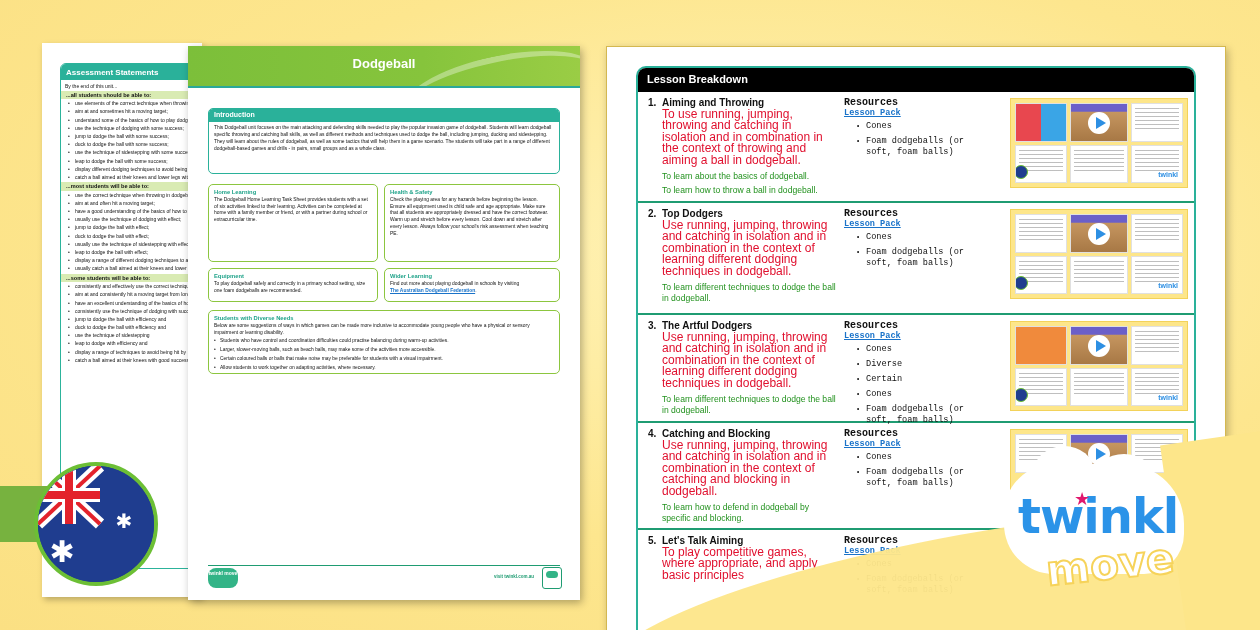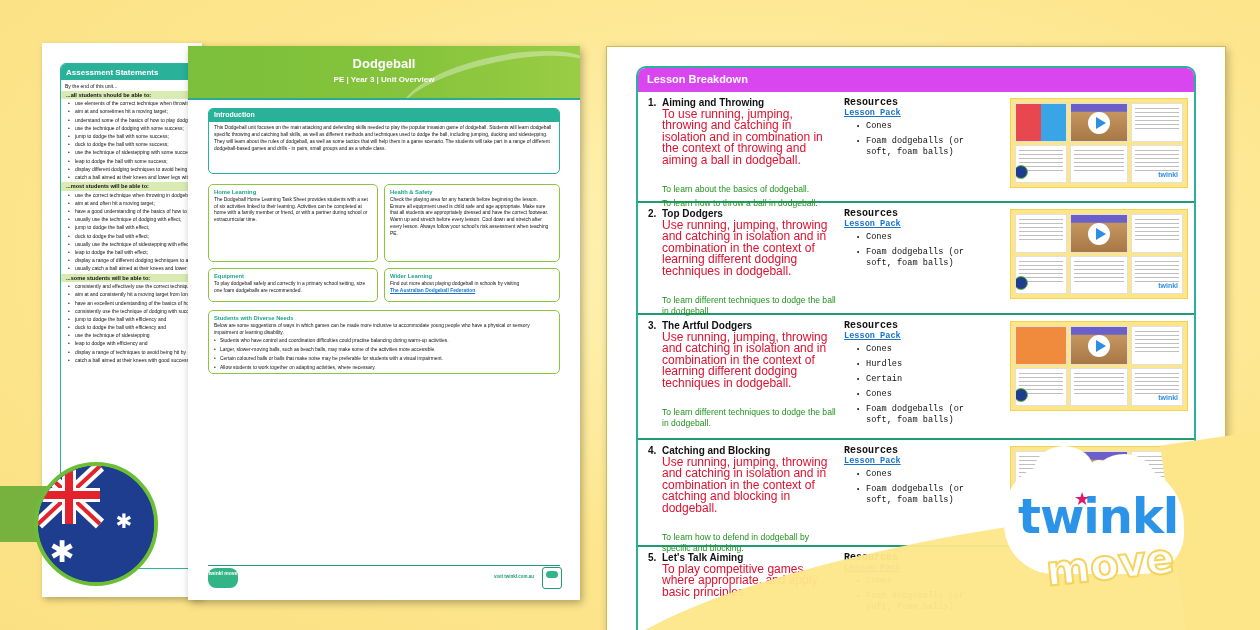--- a/index.html
+++ b/index.html
@@ -34,21 +34,21 @@
   .assess-list { list-style: none; }
   .assess-list li { padding-left: 10px; position: relative; margin-bottom: 1.6px; white-space: nowrap; overflow: hidden; }
   .assess-list li::before { content: "•"; position: absolute; left: 3px; }
 
   
   .page-front {
     position: absolute; left: 188px; top: 46px; width: 392px; height: 554px;
     background: #fff; box-shadow: 2px 3px 8px rgba(0,0,0,.3);
   }
   .hdr {
-    height: 54px; background: linear-gradient(90deg, #7cbf3a 0%, #86c43c 60%, #9acd45 100%);
+    height: 42px; background: linear-gradient(90deg, #7cbf3a 0%, #86c43c 60%, #9acd45 100%);
     border-bottom: 2px solid #2aa89a; position: relative; overflow: hidden; text-align: center;
   }
   .hdr-swoosh {
     position: absolute; right: -20px; top: 10px; width: 200px; height: 70px;
     border-radius: 50%; border-top: 6px solid rgba(255,255,255,.35); transform: rotate(-12deg);
   }
   .hdr-title { color: #fff; font-weight: bold; font-size: 13px; padding-top: 10px; }
   .hdr-sub { color: #fff; font-weight: bold; font-size: 8px; margin-top: 4px; }
   .box {
     position: absolute; border: 1px solid #8cc63f; border-radius: 5px; padding: 4px 5px;
@@ -86,29 +86,29 @@
   
   .page-right {
     position: absolute; left: 606px; top: 46px; width: 620px; height: 600px;
     background: #fff; box-shadow: 2px 3px 8px rgba(0,0,0,.25); border: 1px solid #d4b850;
   }
   .lb {
     position: absolute; left: 29px; top: 19px; width: 560px; height: 600px;
     border: 2px solid #2ab19a; border-radius: 10px 10px 0 0; overflow: hidden;
   }
   .lb-title {
-    background: #d946ef; color: #fff; font-weight: bold; font-size: 11px; padding: 5px 9px; height: 24px;
+    background: #000000; color: #fff; font-weight: bold; font-size: 11px; padding: 5px 9px; height: 24px;
   }
   .lesson {
     position: relative; border-bottom: 2px solid #1f9c72; padding: 5px 0 12px 10px;
   }
   .lesson-name { font-size: 10px; font-weight: bold; color: #111; }
   .lesson-num { display: inline-block; width: 14px; }
   .obj-red { color: #e0102e; font-size: 12px; line-height: 11.4px; margin-left: 14px; width: 176px; margin-top: 1px; }
-  .obj-green { color: #23921f; font-size: 8.6px; line-height: 11.4px; margin-left: 14px; width: 176px; margin-top: 18px; }
+  .obj-green { color: #23921f; font-size: 8.6px; line-height: 11.4px; margin-left: 14px; width: 176px; margin-top: 5px; }
   .obj-green2 { color: #23921f; font-size: 8.6px; line-height: 11.4px; margin-left: 14px; width: 176px; margin-top: 3px; }
   .res { position: absolute; left: 206px; top: 5px; width: 150px; font-family: Liberation Mono, monospace; }
   .res-title { font-size: 10px; font-weight: bold; color: #111; }
   .res-link { font-size: 8.6px; color: #1a73c9; text-decoration: underline; font-weight: bold; display: block; margin-bottom: 3px; }
   .res-list { list-style: none; font-size: 8.6px; color: #111; line-height: 11px; }
   .res-list li { position: relative; padding-left: 22px; margin-bottom: 4px; }
   .res-list li::before { content: "•"; position: absolute; left: 12px; font-size: 7px; }
   .thumb {
     position: absolute; left: 372px; top: 6px; width: 178px; height: 90px; background: #fde68a; border: 1px solid #f3d25a;
   }
@@ -198,21 +198,20 @@
         <li>catch a ball aimed at their knees with good success;</li>
       </ul>
     </div>
   </div>
 </div>
 
 <div class="page-front">
   <div class="hdr">
     <div class="hdr-swoosh"></div>
     <div class="hdr-title">Dodgeball</div>
-    <div class="hdr-sub">PE | Year 3 | Unit Overview</div>
   </div>
 
   <div class="intro">
     <div class="intro-title">Introduction</div>
     <div class="intro-text">This Dodgeball unit focuses on the main attacking and defending skills needed to play the popular invasion game of dodgeball. Students will learn dodgeball specific throwing and catching ball skills, as well as different methods and techniques used to dodge the ball, including jumping, ducking and sidestepping. They will learn about the rules of dodgeball, as well as some tactics that will help them in a game scenario. The students will take part in a range of different dodgeball-based games and drills - in pairs, small groups and as a whole class.</div>
   </div>
 
   <div class="box" style="left:20px; top:138px; width:170px; height:78px;">
     <div class="box-title">Home Learning</div>
     <div>The Dodgeball Home Learning Task Sheet provides students with a set of six activities linked to their learning. Activities can be completed at home with a family member or friend, or with a partner during school or extracurricular time.</div>
@@ -344,30 +343,30 @@
               <div class="t-lines"></div>
             </div>
           <div class="tcell">
               <div class="t-lines"></div>
               <span class="mini-twinkl">twinkl</span>
             </div>
         </div>
       </div>
     </div>
 
-    <div class="lesson" style="height:125px;">
+    <div class="lesson" style="height:108px;">
       <div class="lesson-name"><span class="lesson-num">3.</span><span>The Artful Dodgers</span></div>
       <div class="obj-red">Use running, jumping, throwing and catching in isolation and in combination in the context of learning different dodging techniques in dodgeball.</div>
       <div class="obj-green">To learn different techniques to dodge the ball in dodgeball.</div>
       <div class="res">
         <div class="res-title">Resources</div>
         <a class="res-link">Lesson Pack</a>
         <ul class="res-list">
           <li>Cones</li>
-          <li>Hurdles</li>
+          <li>Diverse</li>
           <li>Certain</li>
           <li>Cones</li>
           <li>Foam dodgeballs (or soft, foam balls)</li>
         </ul>
       </div>
       <div class="thumb">
         <div class="thumb-inner">
           <div class="tcell" style="background:#f08a3c;"></div>
           <div class="tcell video">
               <div class="play"></div>

